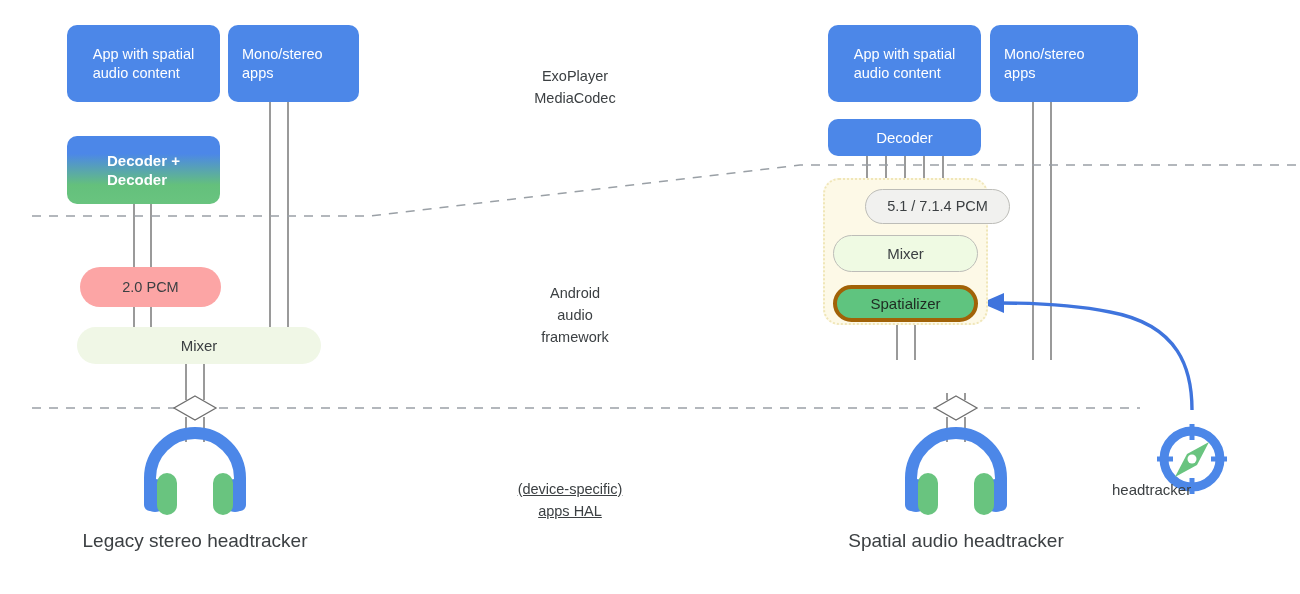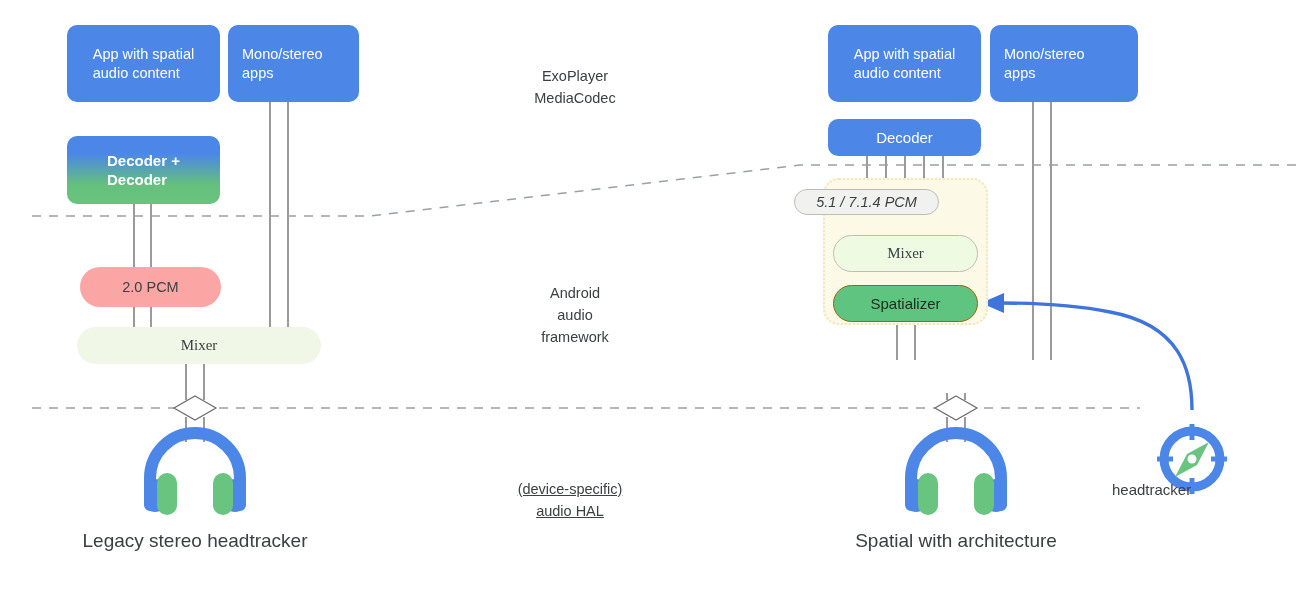--- a/index.html
+++ b/index.html
@@ -73,33 +73,32 @@
   .pcm-pill.outlined {
     background: #f1f1ef;
     border: 1px solid #bdbdb8;
   }
   
   .mixer-pill {
     background: #f0f7e6;
     color: #3c4043;
     border-radius: 22px;
     font-size: 15px;
-    font-family: Liberation Serif, serif;
   }
   .mixer-pill.outlined {
     background: #effae3;
     border: 1px solid #bdbdb8;
   }
   
   .spatializer-pill {
     background: #5fc47f;
     color: #1f2a22;
     border-radius: 22px;
     font-size: 15px;
-    border: 1px solid #a16207;
+    border: 4px solid #a16207;
   }
   
   .framework-group {
     position: absolute;
     box-sizing: border-box;
     background: #fdf9e7;
     border: 2px dotted #f0e6b8;
     border-radius: 16px;
   }
   
@@ -256,55 +255,55 @@
     <span>framework</span>
   </div>
 
   <div class="center-caption" style="left:445px; top:66px;">
     <span>ExoPlayer</span><br>
     <span>MediaCodec</span>
   </div>
 
   <div class="center-caption" style="left:440px; top:479px;text-decoration:underline;">
     <span>(device-specific)</span><br>
-    <span>audio HAL</span>
+    <span>apps HAL</span>
   </div>
 
   <div class="node app-box" style="left:828px; top:25px; width:153px; height:77px;">
     <span>
       <span>App with spatial</span><br>
       <span>audio content</span>
     </span>
   </div>
 
   <div class="node app-box left-align" style="left:990px; top:25px; width:148px; height:77px;">
     <span>
       <span>Mono/stereo</span><br>
       <span>apps</span>
     </span>
   </div>
 
   <div class="node decoder-box" style="left:828px; top:119px; width:153px; height:37px;">
     <span>Decoder</span>
   </div>
 
-  <div class="node pcm-pill outlined" style="left:794px; top:189px; width:145px; height:26px;font-style:italic;">
+  <div class="node pcm-pill outlined" style="left:865px; top:189px; width:145px; height:35px;">
     <span>5.1 / 7.1.4 PCM</span>
   </div>
 
   <div class="node mixer-pill outlined" style="left:833px; top:235px; width:145px; height:37px;">
     <span>Mixer</span>
   </div>
 
   <div class="node spatializer-pill" style="left:833px; top:285px; width:145px; height:37px;">
     <span>Spatializer</span>
   </div>
 
 
   <div class="headtracker-label" style="left:1112px; top:481px;">
     <span>headtracker</span>
   </div>
 
   <div class="arch-title" style="left:746px; top:530px;">
-    <span>Spatial with architecture</span>
+    <span>Spatial audio headtracker</span>
   </div>
 
 </div>
 
 </body></html>

